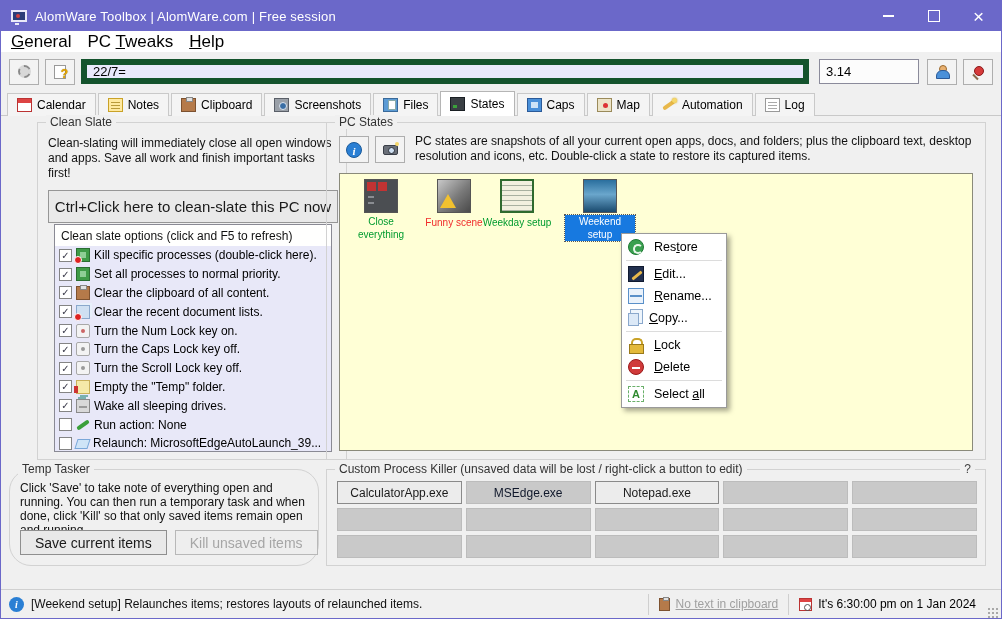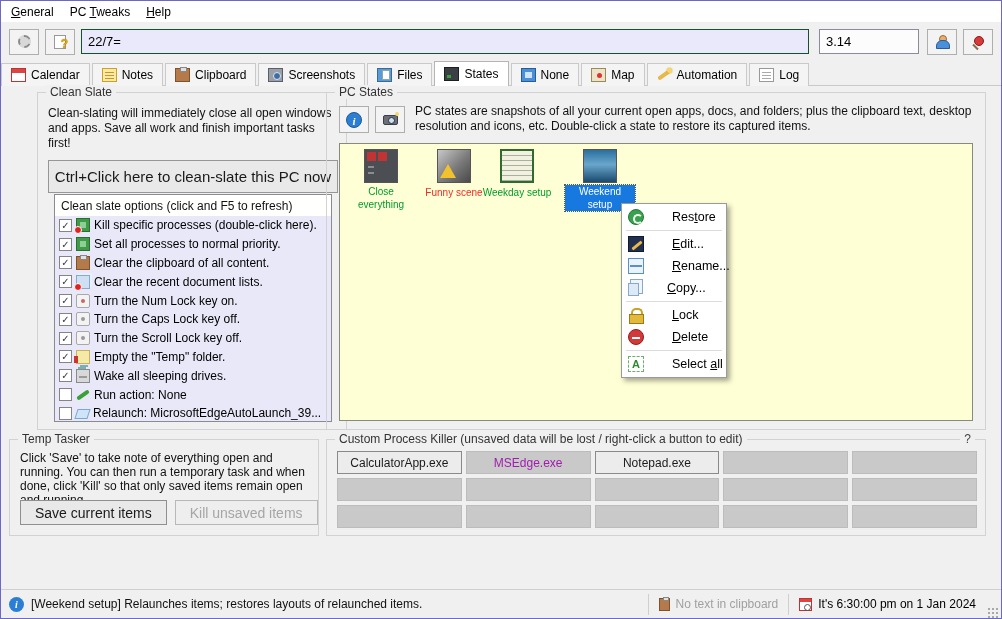--- a/index.html
+++ b/index.html
@@ -15,41 +15,41 @@
   .app-icon::after { content:""; position:absolute; left:2px; bottom:-5px; width:4px; height:2px; background:#e9e9f8; }
   .title-text { font-size:13px; letter-spacing:.2px; }
   .win-controls { margin-left:auto; display:flex; height:100%; }
   .win-btn { width:45px; height:100%; display:flex; align-items:center; justify-content:center; cursor:default; }
   .ctrl-minimize::before { content:""; width:11px; height:1.5px; background:#fff; display:block; }
   .ctrl-maximize::before { content:""; width:10px; height:10px; border:1.5px solid #fff; display:block; }
   .ctrl-close::before { content:"×"; font-size:19px; line-height:1; color:#fff; }
 
   
   .menubar { height:22px; background:#fff; display:flex; align-items:center; padding-left:2px; border-bottom:1px solid #f0f0f0; }
-  .menu-item { padding:3px 8px; font-size:12px; }
+  .menu-item { padding:3px 8px; font-size:17px; }
   .menu-item u { text-decoration:underline; }
 
   
   .toolbar { height:37px; background:#f0f0f0; display:flex; align-items:center; }
   .tool-btn { width:30px; height:26px; background:#f3f3f3; border:1px solid #aeaeae; display:flex; align-items:center; justify-content:center; position:relative; flex:none; }
   .gear-glyph { width:13px; height:13px; border-radius:50%; border:2.5px dashed #8a8a8a; background:#d8d8d8; }
   .helpdoc-glyph { width:12px; height:14px; background:#fff; border:1px solid #999; position:relative; }
   .helpdoc-glyph::after { content:"?"; position:absolute; right:-3px; bottom:-3px; color:#e8a800; font-weight:bold; font-size:12px; text-shadow:0 0 1px #7a5a00; }
-  .cmd-input { flex:1; height:25px; margin:0 10px 0 6px; background:#e9e9fb; border:1px solid #14532d; font:13px "Liberation Sans",sans-serif; padding:0 6px; color:#000; }
+  .cmd-input { flex:1; height:25px; margin:0 10px 0 6px; background:#e9e9fb; border:6px solid #14532d; font:13px "Liberation Sans",sans-serif; padding:0 6px; color:#000; }
   .result-box { width:100px; height:25px; background:#fcfcfc; border:1px solid #8b8b9b; font-size:13px; display:flex; align-items:center; padding:0 6px; }
   .person-glyph { width:14px; height:14px; position:relative; }
   .person-glyph::before { content:""; position:absolute; left:4px; top:0; width:6px; height:6px; border-radius:50%; background:#e8b070; border:1px solid #9a6a30; }
   .person-glyph::after { content:""; position:absolute; left:1px; bottom:0; width:12px; height:7px; border-radius:6px 6px 0 0; background:#4a90d9; border:1px solid #2a5a99; }
   .pin-glyph { width:14px; height:14px; position:relative; }
   .pin-glyph::before { content:""; position:absolute; right:1px; top:1px; width:8px; height:8px; border-radius:50%; background:#d63a3a; border:1px solid #8a1a1a; }
   .pin-glyph::after { content:""; position:absolute; left:1px; bottom:1px; width:7px; height:2px; background:#8a6a4a; transform:rotate(45deg); }
   .ml8{margin-left:8px} .ml6{margin-left:6px} .mr8{margin-right:8px}
 
   
-  .tabbar { height:26px; background:#f0f0f0; display:flex; align-items:flex-end; border-bottom:1px solid #c9c9c9; }
+  .tabbar { height:26px; background:#f0f0f0; display:flex; align-items:flex-end; padding-left:6px; border-bottom:1px solid #c9c9c9; }
   .tab { display:flex; align-items:center; gap:5px; height:23px; padding:0 9px; border:1px solid #c9c9c9; border-bottom:none; background:#f4f4f4; margin-right:2px; font-size:12px; position:relative; top:1px; }
   .tab.selected { background:#fff; height:25px; z-index:2; border-color:#b5b5b5; }
   .ticon { width:15px; height:14px; display:inline-block; position:relative; flex:none; }
   .icon-calendar { background:#fff; border:1px solid #b33; }
   .icon-calendar::before { content:""; position:absolute; left:0; right:0; top:0; height:4px; background:#d44; }
   .icon-notes { background:#ffe9a0; border:1px solid #c9a227; }
   .icon-notes::before { content:""; position:absolute; left:2px; right:2px; top:3px; height:1px; background:#b99a3a; box-shadow:0 3px 0 #b99a3a, 0 6px 0 #b99a3a; }
   .icon-clipboard { background:#b57a4a; border:1px solid #7d5230; }
   .icon-clipboard::before { content:""; position:absolute; top:-2px; left:4px; width:5px; height:3px; background:#e0e0e0; border:1px solid #888; }
   .icon-screenshots { background:#9aa0a8; border:1px solid #5a5f68; }
@@ -95,21 +95,21 @@
   .ic-temp { background:#f5e9a8; border:1px solid #c9b05a; }
   .ic-temp::after { content:""; position:absolute; left:-3px; bottom:0; width:4px; height:7px; background:#c33; }
   .ic-drive { background:#d8d8d8; border:1px solid #8a8a8a; }
   .ic-drive::before { content:""; position:absolute; left:2px; top:6px; right:2px; height:2px; background:#9a9a9a; }
   .ic-drive::after { content:""; position:absolute; left:1px; top:-3px; width:8px; height:2px; background:#7ab0b0; box-shadow:2px -2px 0 #7ab0b0; }
   .ic-dart { background:transparent; }
   .ic-dart::before { content:""; position:absolute; left:0; top:5px; width:14px; height:4px; border-radius:2px; background:#3aa03a; transform:rotate(-35deg); }
   .ic-window { background:#cfe4f7; border:1px solid #7aa7d9; width:13px; height:10px; margin-top:2px; transform:skewX(-18deg); }
 
   
-  #gb-temp-tasker { left:8px; top:353px; width:310px; height:97px; }
+  #gb-temp-tasker { left:8px; top:353px; width:310px; height:97px;border-radius:22px; }
   .tt-desc { margin:11px 10px 0 10px; line-height:14px; color:#111; }
   .tt-btnrow { position:absolute; left:10px; bottom:10px; display:flex; gap:8px;align-items:flex-end; }
   .tt-btn { height:25px; background:#e9e9e9; border:1px solid #8f8f8f; font:14px "Liberation Sans",sans-serif; color:#1a1a1a; padding:0 14px; }
   .tt-btn.disabled { color:#a6a6a6; border-color:#b8b8b8; background:#eee; }
 
   
   #gb-pc-states { left:325px; top:6px; width:660px; height:338px; }
   .ps-btn { position:absolute; width:30px; height:27px; background:#f3f3f3; border:1px solid #aeaeae; display:flex; align-items:center; justify-content:center; }
   #ps-info-btn { left:12px; top:13px; }
   #ps-cam-btn { left:48px; top:13px; }
@@ -130,21 +130,21 @@
   .thumb-funny-scene::after { content:""; position:absolute; left:2px; bottom:4px; width:0; height:0; border-left:8px solid transparent; border-right:8px solid transparent; border-bottom:14px solid #f2c12e; }
   .thumb-weekday-setup { background:repeating-linear-gradient(180deg,#f2f0df 0 4px,#a8b0a0 4px 5px); border:2px solid #2f6a2f; }
   .thumb-weekend-setup { background:linear-gradient(180deg,#2a6f9e 0%,#6aa6cc 45%,#1a4a6e 100%); }
   .state-label { display:inline-block; font-size:10px; line-height:13px; }
   .state-label.selected { background:#1779e0; color:#fff; outline:1px dotted #555; padding:0 1px; }
 
   
   .context-menu { position:absolute; left:620px; top:117px; width:106px; background:#fff; border:1px solid #9a9a9a; box-shadow:3px 3px 5px rgba(0,0,0,.35); z-index:10; padding:2px 0; }
   .cm-item { display:flex; align-items:center; height:22px; padding-left:6px; font-size:12.5px; }
   .cm-item u { text-decoration:underline; }
-  .cm-label { margin-left:28px; }
+  .cm-label { margin-left:10px; }
   .menu-sep { height:1px; background:#dcdcdc; margin:2px 4px; }
   .cm-icon { width:16px; height:16px; flex:none; position:relative; }
   .cm-restore { background:#3aa050; border-radius:50%; border:1px solid #1e7a34; }
   .cm-restore::before { content:""; position:absolute; left:4px; top:4px; width:6px; height:6px; border:2px solid #e8f5ea; border-right-color:transparent; border-radius:50%; }
   .cm-edit { background:#22304f; border:1px solid #101a30; }
   .cm-edit::before { content:""; position:absolute; left:2px; top:7px; width:12px; height:3px; background:#e8b84b; transform:rotate(-40deg); border-radius:1px; }
   .cm-rename { background:#eaf2fb; border:1px solid #5a90c9; }
   .cm-rename::before { content:""; position:absolute; left:1px; right:1px; top:6px; height:2px; background:#5a90c9; }
   .cm-copy { background:#dce9f7; border:1px solid #8aa8cc; width:11px; height:13px; box-shadow:3px -3px 0 #eef5fc, 3px -3px 0 1px #8aa8cc; margin-top:3px; }
   .cm-lock { background:transparent; }
@@ -154,41 +154,56 @@
   .cm-delete::before { content:""; position:absolute; left:3px; top:6.5px; width:8px; height:2.5px; background:#fff; }
   .cm-selectall { background:#fff; border:1px dashed #6ab06a; }
   .cm-selectall::before { content:"A"; position:absolute; left:0; right:0; top:1px; text-align:center; color:#2f8a2f; font:bold 11px "Liberation Sans",sans-serif; }
 
   
   #gb-process-killer { left:325px; top:353px; width:660px; height:97px; }
   .pk-help { position:absolute; top:-8px; right:10px; background:#f0f0f0; padding:0 4px; color:#444; }
   .pk-grid { position:absolute; left:10px; top:11px; width:640px; display:grid; grid-template-columns:repeat(5,1fr); gap:4px; }
   .pk-cell { height:23px; background:#c9c9c9; border:1px solid #bcbcbc; font-size:12px; display:flex; align-items:center; justify-content:center; color:#1a1a1a; }
   .pk-cell.normal { background:#ececec; border:1px solid #8a8a8a; }
-  .pk-cell.disabled { color:#a21caf; }
+  .pk-cell.disabled { color:#0f172a; }
 
   
   .statusbar { position:absolute; left:0; right:0; bottom:0; height:29px; background:#f0f0f0; border-top:1px solid #d0d0d0; display:flex; align-items:center; }
   .sb-left { display:flex; align-items:center; gap:7px; padding-left:8px; flex:1; min-width:0; }
   .sb-info { width:15px; height:15px; border-radius:50%; background:#2a7fd4; color:#fff; font:bold italic 10px/15px "Liberation Serif",serif; text-align:center; flex:none; }
   .sb-msg { white-space:nowrap; overflow:hidden; color:#111; }
   .sb-sect { display:flex; align-items:center; gap:6px; padding:0 10px; height:21px; border-left:1px solid #cfcfcf; flex:none; }
   .sb-clip-icon { width:11px; height:13px; background:#b57a4a; border:1px solid #7d5230; position:relative; }
   .sb-clip-icon::before { content:""; position:absolute; top:-2px; left:3px; width:4px; height:2px; background:#e0e0e0; border:1px solid #888; }
-  .sb-clip-text { color:#a0a0a0; }
+  .sb-clip-text { color:#a0a0a0;text-decoration:underline; }
   .sb-cal-icon { width:13px; height:13px; background:#fff; border:1px solid #b33; position:relative; }
   .sb-cal-icon::before { content:""; position:absolute; left:0; right:0; top:0; height:3px; background:#d44; }
   .sb-cal-icon::after { content:""; position:absolute; left:3.5px; top:5px; width:5px; height:5px; border-radius:50%; border:1px solid #555; }
   .sb-grip { width:12px; height:12px; margin:0 3px 0 0; align-self:flex-end; background-image:radial-gradient(#a8a8a8 1px, transparent 1.2px); background-size:4px 4px; background-position:1px 1px; flex:none; }
 </style>
 </head>
 <body>
 
 <div class="window">
 
+  <div class="titlebar">
+    <span class="app-icon"></span>
+    <span class="title-text">AlomWare Toolbox | AlomWare.com | Free session</span>
+    <div class="win-controls" id="win-controls">
+        <div class="win-btn ctrl-minimize">
+          <span></span>
+        </div>
+        <div class="win-btn ctrl-maximize">
+          <span></span>
+        </div>
+        <div class="win-btn ctrl-close">
+          <span></span>
+        </div>
+      </div>
+  </div>
 
   <div class="menubar" id="menubar">
       <div class="menu-item"><u>G</u>eneral</div>
       <div class="menu-item">PC <u>T</u>weaks</div>
       <div class="menu-item"><u>H</u>elp</div>
     </div>
 
   <div class="toolbar">
     <button class="tool-btn ml8">
         <span class="gear-glyph"></span>
@@ -226,21 +241,21 @@
       <div class="tab">
         <span class="ticon icon-files"></span>
         <span class="tab-label">Files</span>
       </div>
       <div class="tab selected">
         <span class="ticon icon-states"></span>
         <span class="tab-label">States</span>
       </div>
       <div class="tab">
         <span class="ticon icon-misc"></span>
-        <span class="tab-label">None</span>
+        <span class="tab-label">Caps</span>
       </div>
       <div class="tab">
         <span class="ticon icon-map"></span>
         <span class="tab-label">Map</span>
       </div>
       <div class="tab">
         <span class="ticon icon-automation"></span>
         <span class="tab-label">Automation</span>
       </div>
       <div class="tab">

